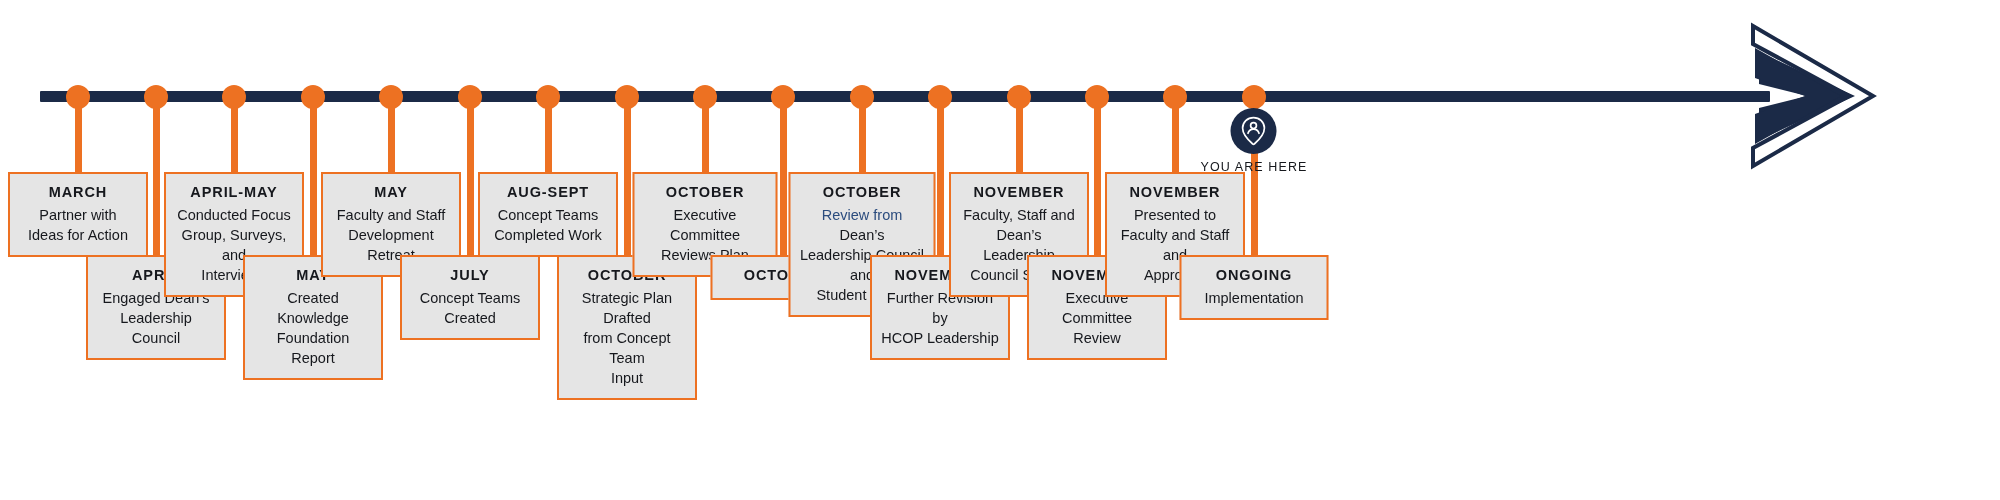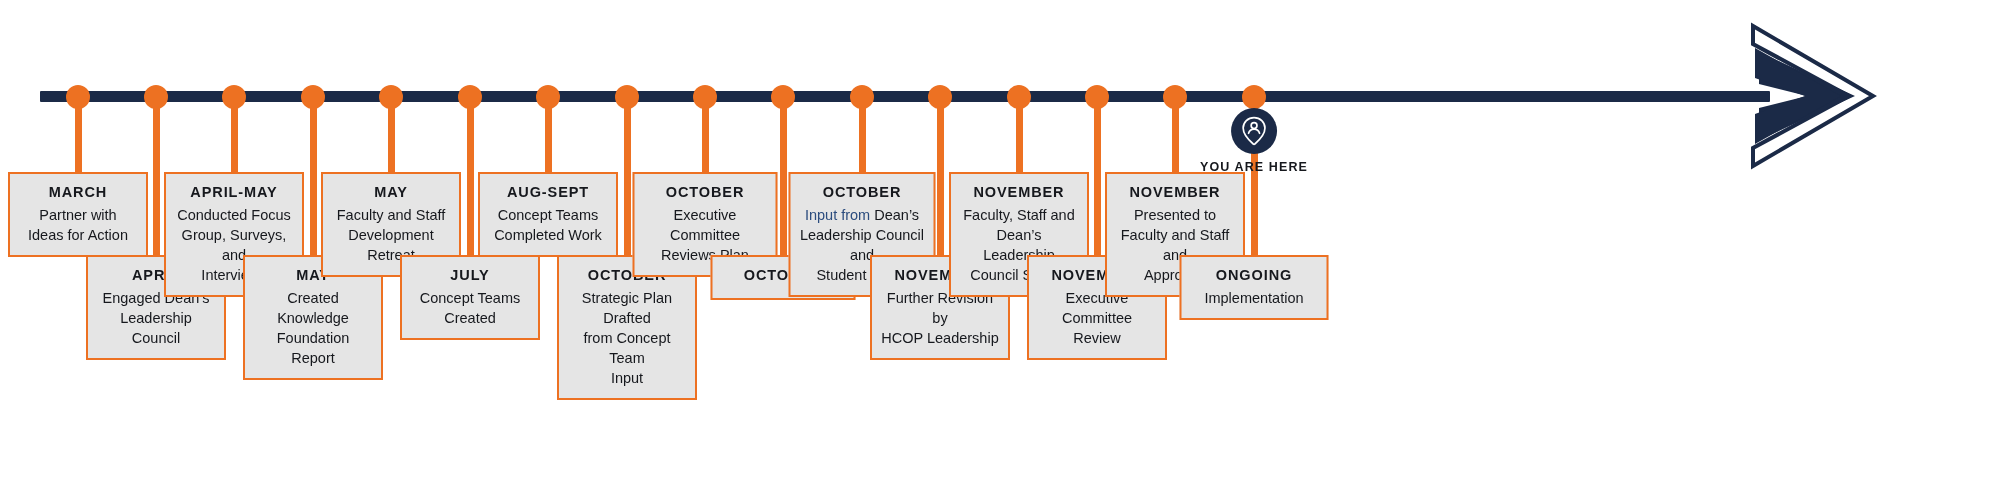--- a/index.html
+++ b/index.html
@@ -44,21 +44,21 @@
   .node-desc .accent{color:#2B4C7E;}
 
   
   .yah-wrap{position:absolute;transform:translateX(-50%);text-align:center;}
   .yah-circle{
     width:46px;height:46px;border-radius:50%;background:#1B2A47;
     margin:0 auto;position:relative;
   }
   .yah-circle svg{position:absolute;left:9px;top:8px;}
   .yah-label{
-    margin-top:6px;font-size:12.5px;font-weight:bold;color:#16181d;
+    margin-top:6px;font-size:12.5px;font-weight:normal;color:#16181d;
     letter-spacing:1.1px;white-space:nowrap;
   }
 </style>
 </head>
 <body>
 
 <div id="stage">
 
   <div class="axis-line"></div>
 
@@ -141,21 +141,21 @@
       </div>
       <div class="node-box" style="left: 705px; top: 172px; width: 145px;">
         <div class="node-month">OCTOBER</div>
         <div class="node-desc">Executive Committee<br>Reviews Plan</div>
       </div>
       <div class="node-box" style="left: 783px; top: 255px; width: 145px;">
         <div class="node-month">OCTOBER</div>
       </div>
       <div class="node-box" style="left: 862px; top: 172px; width: 147px;">
         <div class="node-month">OCTOBER</div>
-        <div class="node-desc"><span class="accent">Input from</span><span> Dean’s<br>Leadership Council and<br>Student Panel</span></div>
+        <div class="node-desc"><span class="accent">Review from</span><span> Dean’s<br>Leadership Council and<br>Student Panel</span></div>
       </div>
       <div class="node-box" style="left: 940px; top: 255px; width: 140px;">
         <div class="node-month">NOVEMBER</div>
         <div class="node-desc">Further Revision by<br>HCOP Leadership</div>
       </div>
       <div class="node-box" style="left: 1019px; top: 172px; width: 140px;">
         <div class="node-month">NOVEMBER</div>
         <div class="node-desc">Faculty, Staff and<br>Dean’s Leadership<br>Council Survey</div>
       </div>
       <div class="node-box" style="left: 1097px; top: 255px; width: 140px;">

